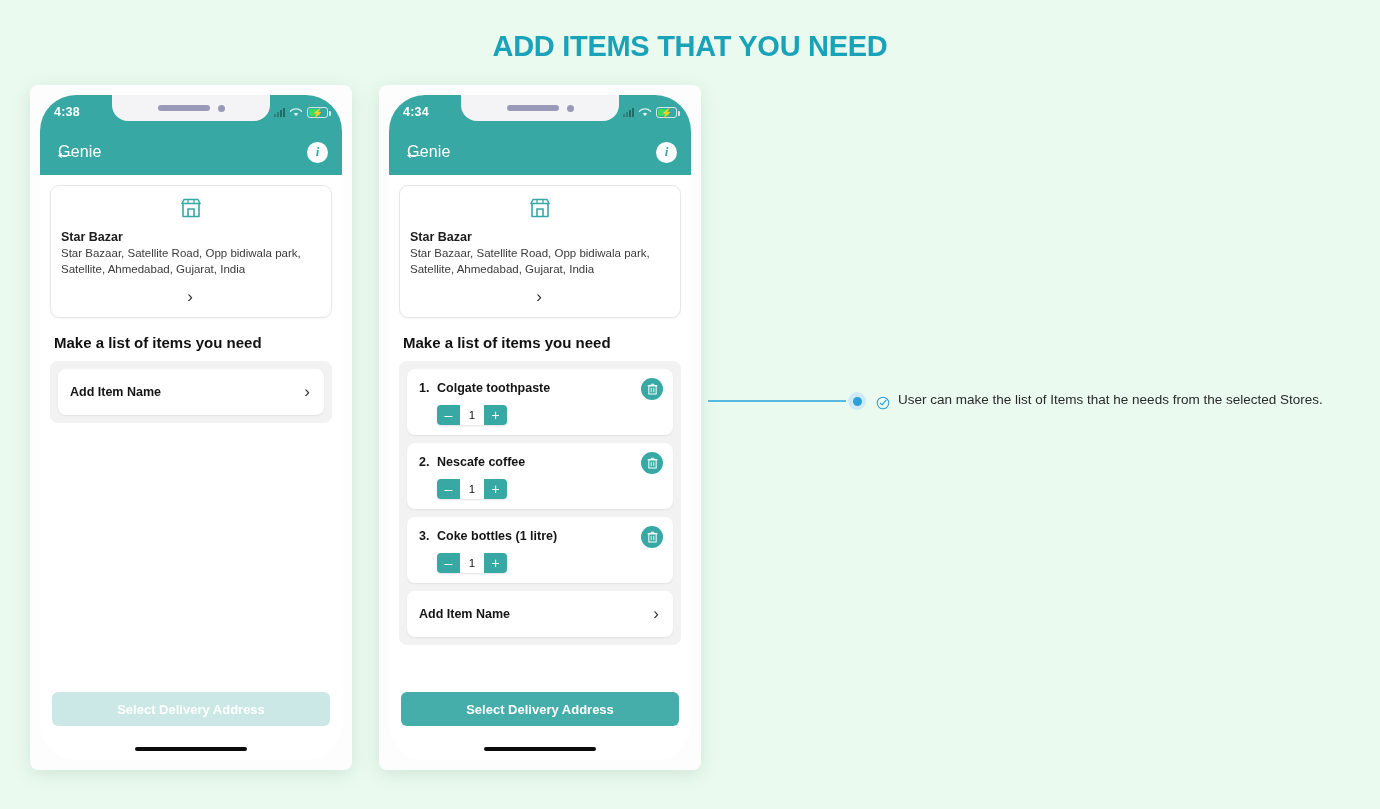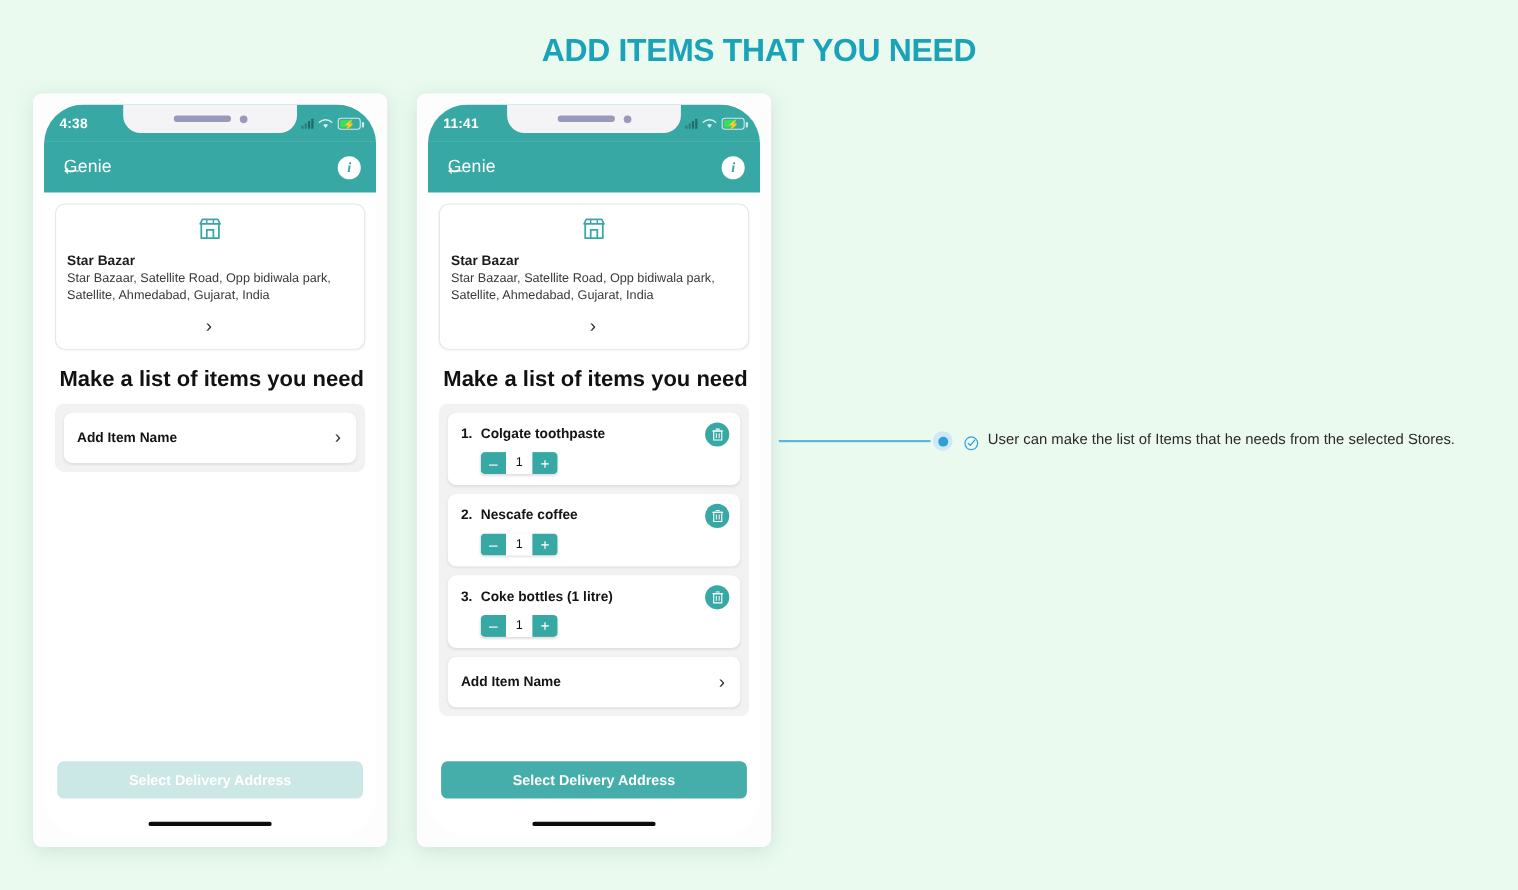--- a/index.html
+++ b/index.html
@@ -209,21 +209,21 @@
   }
   .chev {
     flex: none;
     color: #333;
     font-size: 17px;
     font-weight: 300;
     padding-right: 2px;
   }
 
   .section-title {
-    font-size: 20px;
+    font-size: 15px;
     font-weight: bold;
     color: #111111;
     margin: 16px 0 0 6px;
   }
 
   
   .list-wrap {
     margin: 10px 2px 0 2px;
     background: #f2f2f2;
     border-radius: 8px;
@@ -459,21 +459,21 @@
     <div class="home-ind">
       <div class="home-bar"></div>
     </div>
   </div>
 </div>
 
 <div class="phone two">
   <div class="screen">
 
     <div class="statusbar">
-      <div class="sb-time">11:41</div>
+      <div class="sb-time">4:34</div>
       <div class="notch">
         <div class="speaker"></div>
         <div class="camera"></div>
       </div>
       <div class="sb-icons">
         <div class="bars">
             <i></i>
             <i></i>
             <i></i>
             <i></i>

